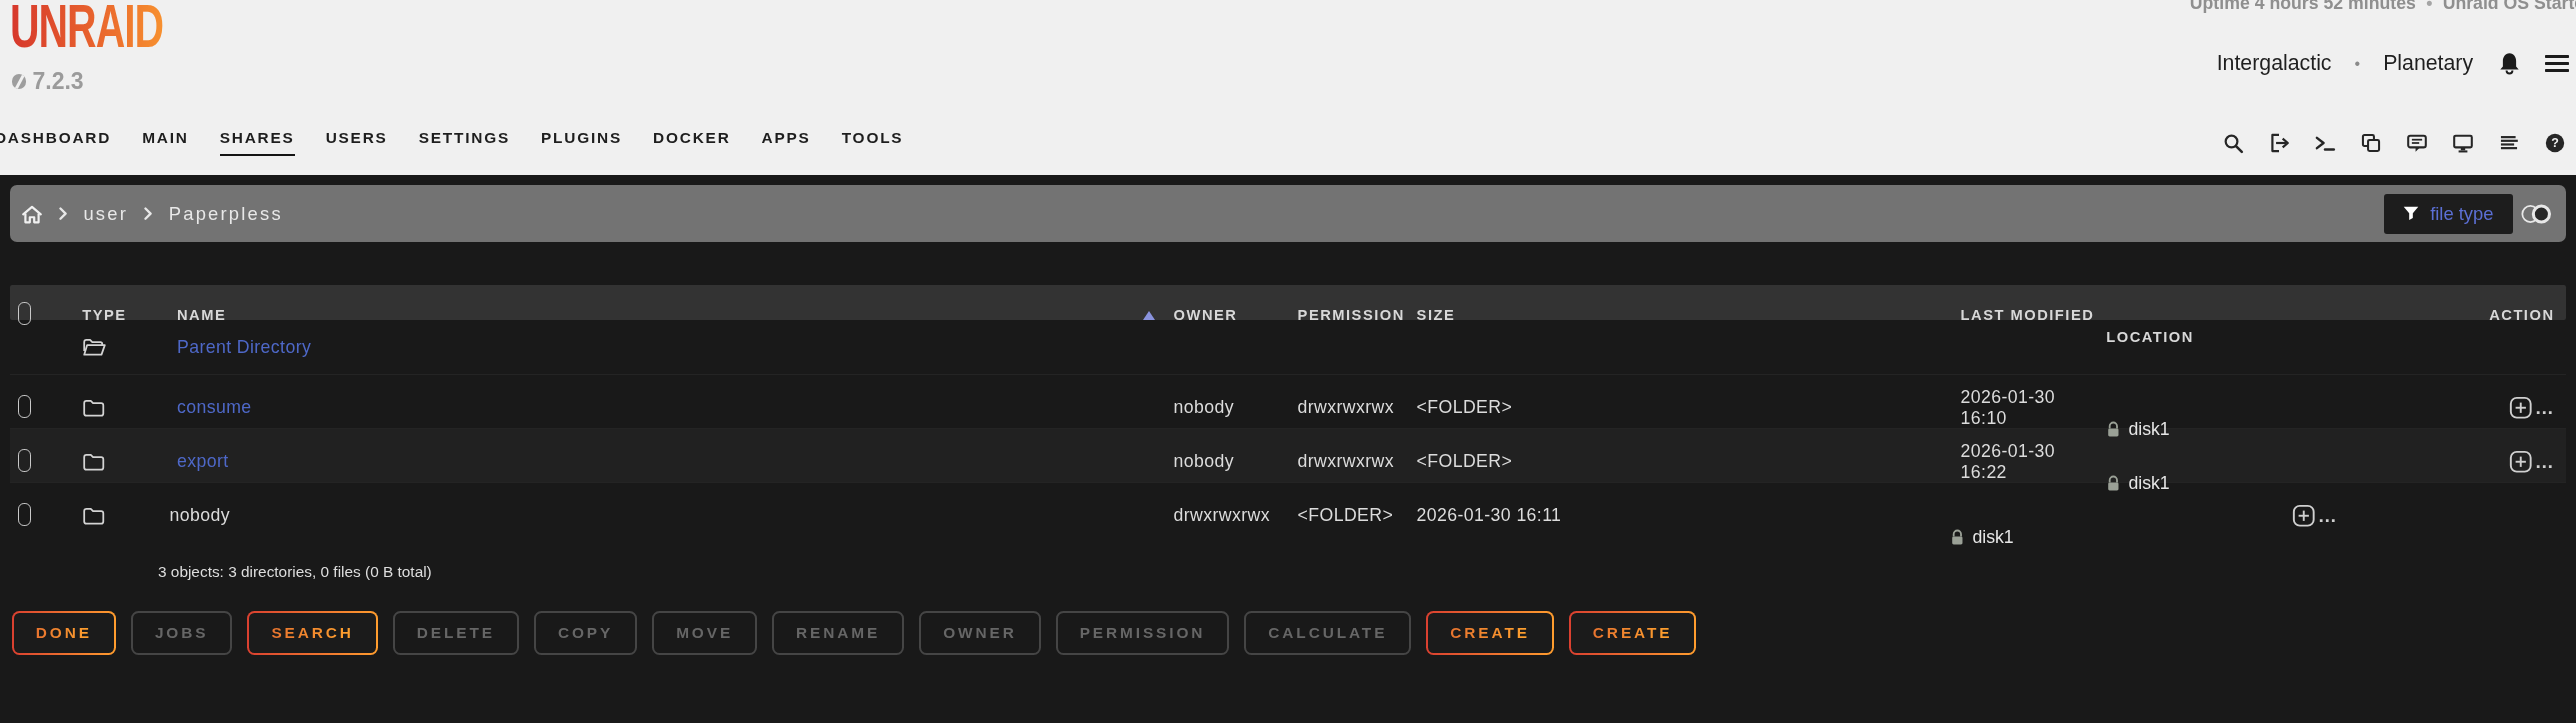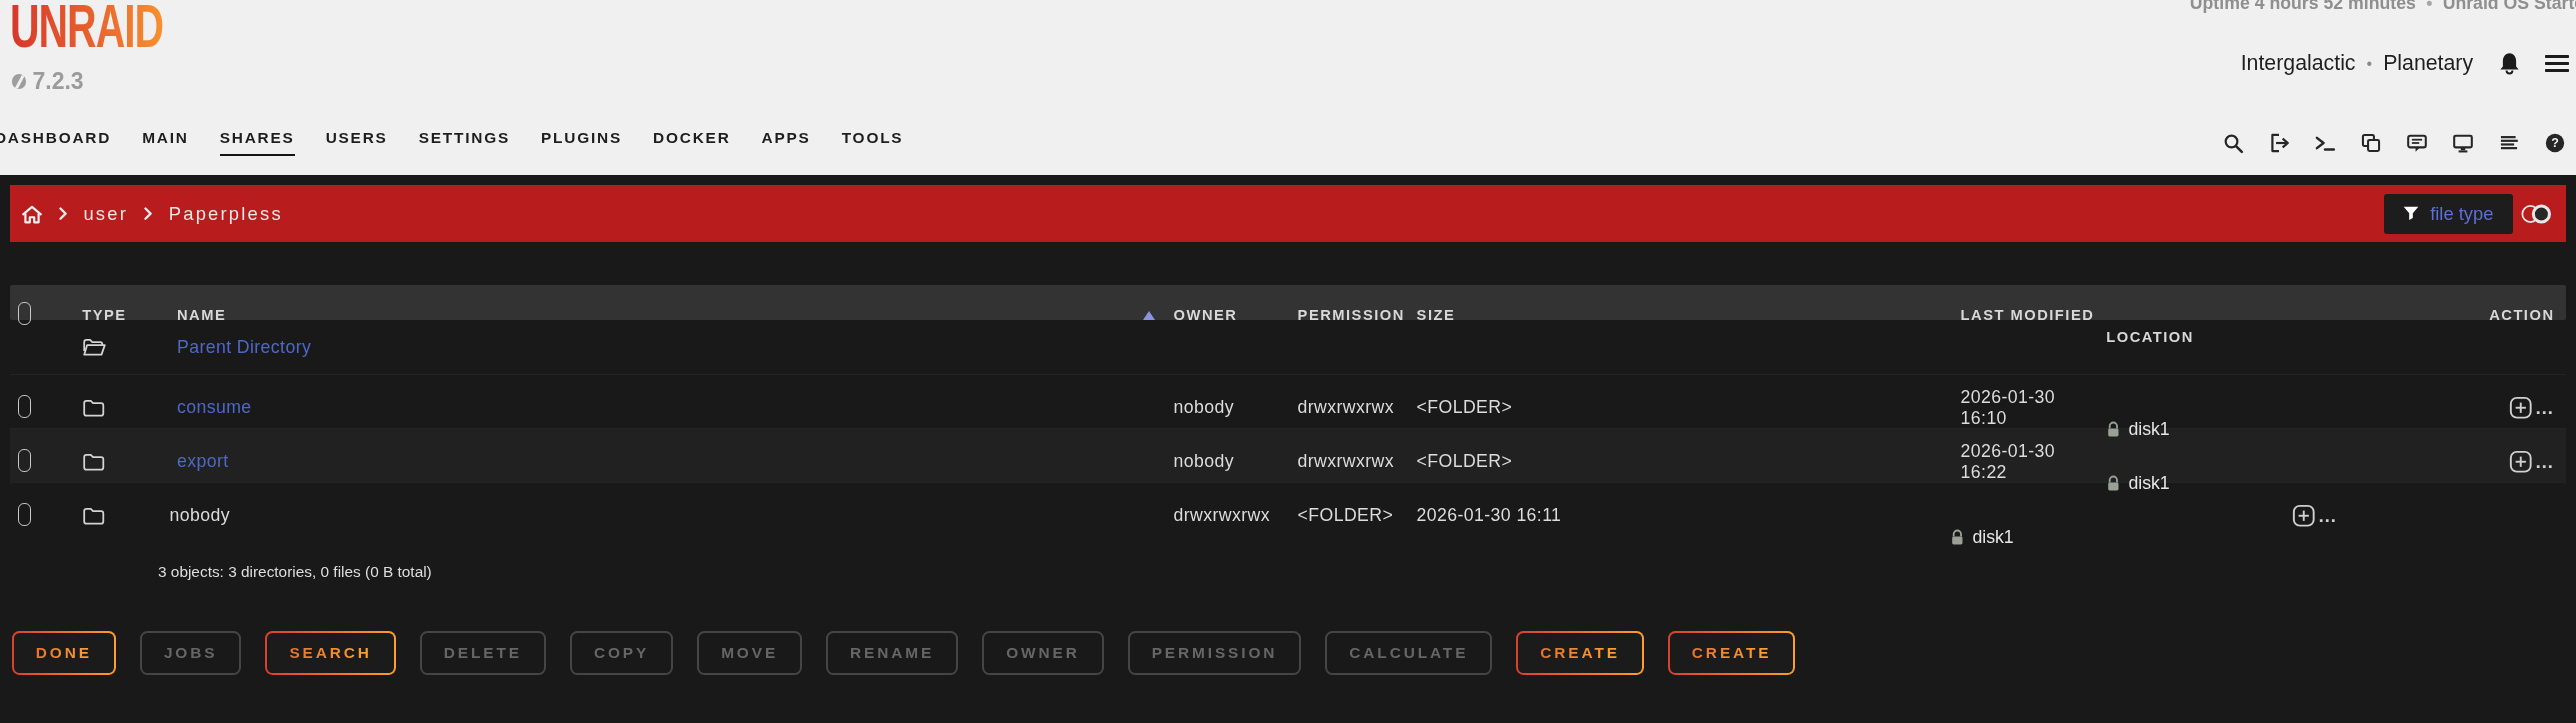--- a/index.html
+++ b/index.html
@@ -18,37 +18,37 @@
     -webkit-background-clip:text; background-clip:text; color:transparent; white-space:nowrap;
   }
   .version { position:absolute; left:11.8px; top:68px; display:flex; align-items:center; gap:6px;
     color:#9b9b9b; font-size:23px; font-weight:bold; }
   .vdot { width:14.7px; height:14.7px; border-radius:50%; background:#9e9e9e; position:relative; overflow:hidden; }
   .vdot::after { content:""; position:absolute; left:6.6px; top:-1.5px; width:2.9px; height:19px; background:#f0f0f0; transform:rotate(28deg); }
   .status-line { position:absolute; top:-6.6px; right:-19px; color:#8f8f8f; font-size:17.7px; font-weight:bold; white-space:nowrap; }
   .status-line .sep { margin:0 10.3px; color:#a5a5a5; }
   .server-line { position:absolute; top:43px; right:7.4px; height:41px; display:flex; align-items:center; gap:23.5px;
     color:#1f1f1f; font-size:21.3px; }
-  .server-line .txt { display:flex; align-items:center; gap:11px;margin-left:48px; }
+  .server-line .txt { display:flex; align-items:center; gap:23px;margin-left:48px; }
   .server-line .sdot { color:#8a8a8a; font-size:16px; }
   .burger { display:flex; flex-direction:column; gap:4.4px; cursor:pointer; }
   .burger i { display:block; width:23.5px; height:2.9px; background:#1b1b1b; border-radius:0.7px; }
 
   .nav-row { position:absolute; left:0; right:0; top:125px; height:35px; display:flex; align-items:center; justify-content:space-between; padding-right:10.3px; }
   .nav-items { display:flex; gap:31px; margin-left:-5.1px; }
   .nav-item { font-size:15.4px; font-weight:bold; letter-spacing:1.8px; color:#1e1e1e; text-decoration:none;
     padding-bottom:6.6px; border-bottom:2.9px solid transparent; cursor:pointer; white-space:nowrap; }
   .nav-item.active { border-bottom-color:#141414; }
   .nav-icons { display:flex; gap:24px; align-items:center; color:#262626; }
   .nav-icons .ic { display:inline-flex; cursor:pointer; }
 
   
   .content { position:absolute; top:175px; left:0; right:0; bottom:0; background:#191919; }
 
-  .crumbbar { margin:10.3px 10.3px 0; height:57px; background:#b91c1c; border-radius:0;
+  .crumbbar { margin:10.3px 10.3px 0; height:57px; background:#737373; border-radius:7px;
     display:flex; align-items:center; padding:0 11.8px 0 10.3px; }
   .crumbs { display:flex; align-items:center; gap:16px; color:#e8e8e8; font-size:18.4px; letter-spacing:2.2px; }
   .crumb-link { color:#e8e8e8; text-decoration:none; cursor:pointer; }
   .crumb-home { display:inline-flex; cursor:pointer; }
   .crumb-sep { display:inline-flex; }
   .crumb-spacer { flex:1; }
   .filter-chip { display:flex; align-items:center; gap:11px; background:#1d1d1d; border-radius:2.9px;
     height:40px; padding:0 19px; cursor:pointer; }
   .filter-chip .flabel { color:#5b6fd4; font-size:18.4px; }
   .toggle-ic { display:inline-flex; margin-left:7.4px; cursor:pointer; }
@@ -72,21 +72,21 @@
   .hcell.c-act { align-self:center; }
   .checkbox { display:inline-block; width:13.2px; height:23px; border:1.8px solid #c9c9c9; border-radius:5.9px;
     background:transparent; cursor:pointer; }
   .fname { color:#4e68c8; font-size:17.7px; letter-spacing:0.4px; text-decoration:none; cursor:pointer; }
   .sort-asc { width:0; height:0; border-left:6.6px solid transparent; border-right:6.6px solid transparent;
     border-bottom:9.6px solid #8a93de; }
   .more-dots { color:#cfcfcf; font-size:19px; font-weight:bold; line-height:1; padding-bottom:2.2px; letter-spacing:0.7px; }
   .summary { position:absolute; left:158px; top:388px; color:#dedede; font-size:15.4px; }
 
   
-  .actions { position:absolute; left:11.8px; top:456px; display:flex; gap:24px; }
+  .actions { position:absolute; left:11.8px; top:436px; display:flex; gap:15px; }
   .btn { height:44px; padding:0 22px; border-radius:7.4px; background:transparent; cursor:pointer;
     font-family:"Liberation Sans", sans-serif; font-size:15.4px; font-weight:bold; letter-spacing:2.9px; }
   .btn.on { border:2.2px solid transparent;
     background:linear-gradient(#1b1b1b,#1b1b1b) padding-box, linear-gradient(90deg,#da4030,#ff9d2e) border-box; }
   .btn.on span { background:linear-gradient(90deg,#e8742f,#ffa22e);
     -webkit-background-clip:text; background-clip:text; color:transparent; }
   .btn.off { border:2.2px solid #454545; }
   .btn.off span { color:#666666; }
 
   svg { display:block; }

